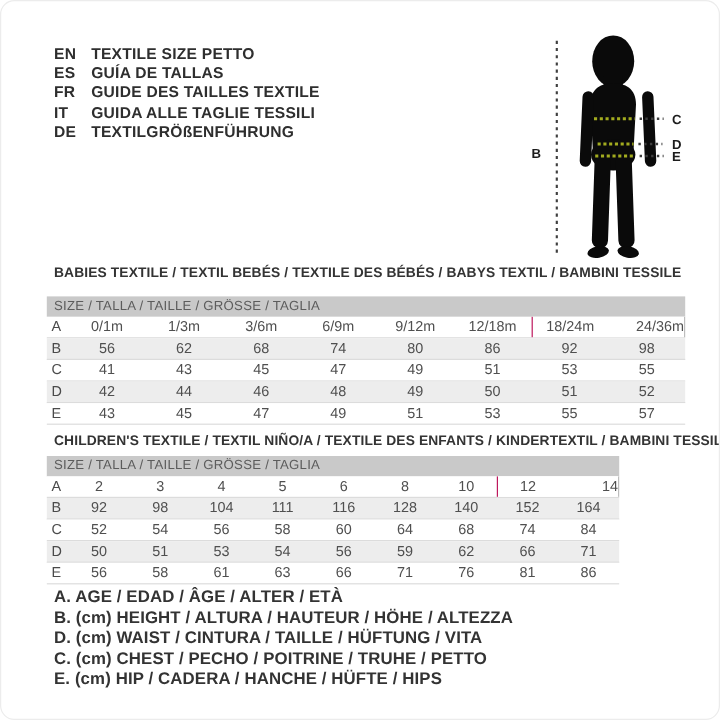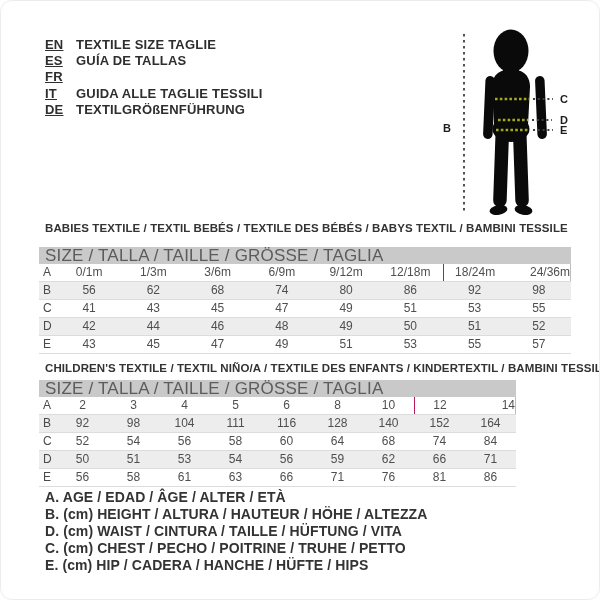--- a/index.html
+++ b/index.html
@@ -4,56 +4,57 @@
 <style>
   html,body{margin:0;padding:0;background:#fff;}
   .page{
     position:relative;width:600px;height:600px;background:#fff;
     font-family:"Liberation Sans",sans-serif;overflow:hidden;
     border:1px solid #ececec;border-radius:12px;box-sizing:border-box;
   }
   
   .langs{position:absolute;left:44px;top:36px;}
   .lang-row{display:flex;font-size:13px;font-weight:700;color:#2e2e2e;line-height:16.2px;letter-spacing:.2px;}
-  .lang-code{width:31px;flex:0 0 31px;text-decoration:underline;}
+  .lang-code{width:31px;flex:0 0 31px;}
   
   .figure{position:absolute;left:433px;top:18px;width:162px;height:212px;}
   .fig-label{font:700 11px "Liberation Sans",sans-serif;fill:#1d1d1d;}
   
   .sec-title{position:absolute;left:44px;font-size:11.5px;font-weight:700;color:#333;letter-spacing:.1px;white-space:nowrap;}
   .tbl{position:absolute;left:38px;}
-  .tbl-bar{height:17px;line-height:17px;background:#c9c9c9;color:#5c5c5c;font-size:17px;padding-left:6px;letter-spacing:.2px;}
+  .tbl-bar{height:17px;line-height:17px;background:#c9c9c9;color:#5c5c5c;font-size:11px;padding-left:6px;letter-spacing:.2px;}
   .trow{display:grid;height:17px;line-height:17px;font-size:12px;color:#4f4f4f;border-bottom:1px solid #dcdcdc;background:#fff;}
   .trow.stripe{background:#ededed;}
   .cols8 .trow{grid-template-columns:18px repeat(8,1fr);}
   .cols9 .trow{grid-template-columns:18px repeat(9,1fr);}
   .tlabel{text-align:left;padding-left:4px;color:#4a4a4a;}
   .tcell{text-align:center;}
   .selL{border-left:1px solid #be185d;background:#fff;}
   .selR{border-right:1px solid #bdbdbd;background:#fff;text-align:right;}
   
   .legend{position:absolute;left:44px;top:488px;}
   .legend-item{font-size:14px;font-weight:700;color:#333;line-height:17px;letter-spacing:.1px;}
 </style>
 </head>
 <body>
 
 <div class="page">
 
   <div class="langs">
       <div class="lang-row">
         <span class="lang-code">EN</span>
-        <span>TEXTILE SIZE TAGLIE</span>
+        <span>TEXTILE SIZE PETTO</span>
       </div>
       <div class="lang-row">
         <span class="lang-code">ES</span>
         <span>GUÍA DE TALLAS</span>
       </div>
       <div class="lang-row">
         <span class="lang-code">FR</span>
+        <span>GUIDE DES TAILLES TEXTILE</span>
       </div>
       <div class="lang-row">
         <span class="lang-code">IT</span>
         <span>GUIDA ALLE TAGLIE TESSILI</span>
       </div>
       <div class="lang-row">
         <span class="lang-code">DE</span>
         <span>TEXTILGRÖßENFÜHRUNG</span>
       </div>
     </div>

